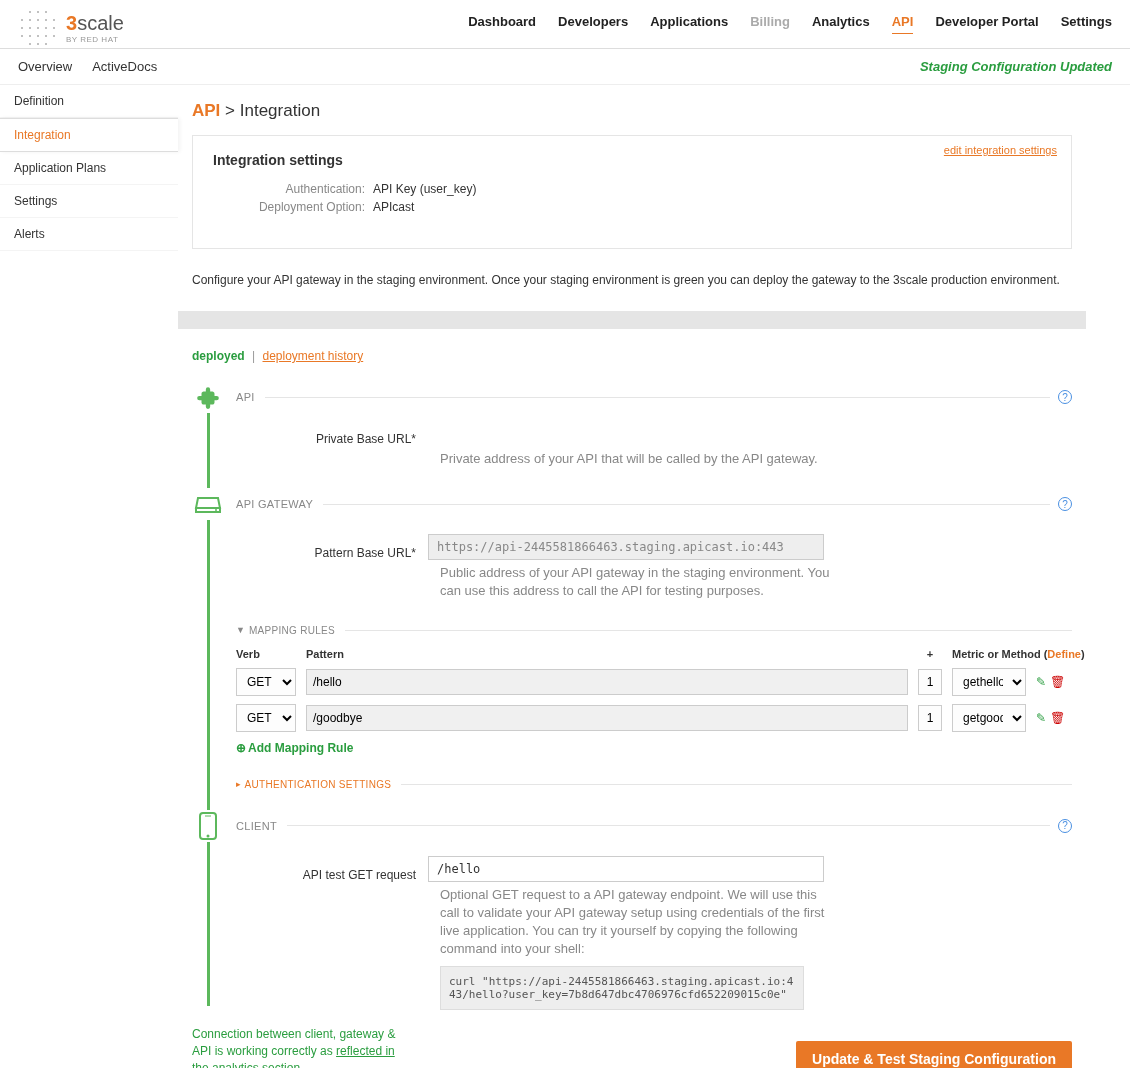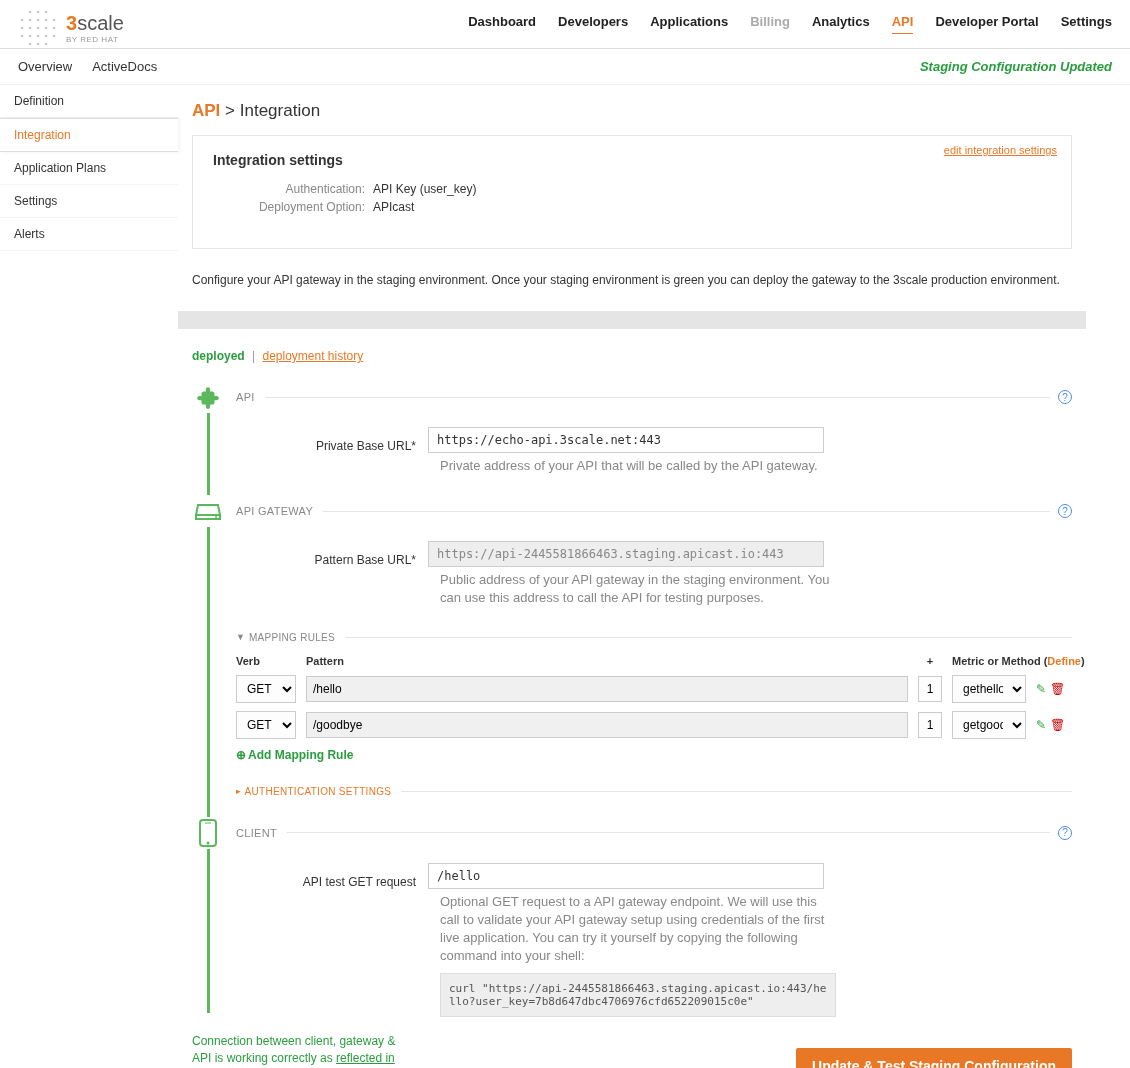--- a/index.html
+++ b/index.html
@@ -77,21 +77,21 @@
 .map-row .verb-sel { width: 60px; }
 .map-row .pattern-in { flex: 1; background: #f0f0f0; }
 .map-row .plus-in { width: 24px; text-align: center; }
 .map-row .metric-sel { width: 74px; }
 .map-row .actions { width: 36px; display: flex; gap: 4px; }
 .icon-pencil { color: #2a9d3f; cursor: pointer; font-size: 12px; }
 .icon-trash { color: #cc0000; cursor: pointer; font-size: 12px; }
 .add-rule { text-align: left; margin-left: 44px; margin-top: 4px; }
 .add-rule a { color: #2a9d3f; font-size: 12px; font-weight: 600; cursor: pointer; }
 .add-rule .plus { font-size: 12px; margin-right: 2px; }
-.curl-box { width: 396px; background: #eee; padding: 8px; font-family: monospace; font-size: 11px; color: #555; margin-top: 8px; word-break: break-all; border: 1px solid #ddd; }
+.curl-box { width: 364px; background: #eee; padding: 8px; font-family: monospace; font-size: 11px; color: #555; margin-top: 8px; word-break: break-all; border: 1px solid #ddd; }
 .footer-row { display: flex; justify-content: space-between; align-items: flex-end; margin-top: 16px; }
 .conn-status { font-size: 12px; color: #2a9d3f; max-width: 220px; line-height: 1.4; }
 .conn-status .u { text-decoration: underline; cursor: pointer; }
 .btn-orange { background: #e97826; color: #fff; border: none; padding: 10px 16px; font-size: 14px; font-weight: 600; cursor: pointer; border-radius: 2px; }
 svg { display: block; }
 </style>
 </head>
 <body>
 
 <div class="page">
@@ -174,23 +174,20 @@
                   <path fill="#5cb85c" d="M20 11h-2V9c0-1.1-.9-2-2-2h-2V5a2 2 0 10-4 0v2H8c-1.1 0-2 .9-2 2v2H4a2 2 0 100 4h2v2c0 1.1.9 2 2 2h2v2a2 2 0 104 0v-2h2c1.1 0 2-.9 2-2v-2h2a2 2 0 100-4z"></path>
                 </svg>
             </div>
             <span class="node-label">API</span>
             <div class="node-line"></div>
             <div class="help-icon">?</div>
           </div>
           <div class="node-body">
             <div class="field-row">
               <div class="field-label">Private Base URL*</div>
-              <div class="field-input">
-                <input type="text" value="https://echo-api.3scale.net:443" style="">
-              </div>
             </div>
             <div class="field-hint">Private address of your API that will be called by the API gateway.</div>
           </div>
         </div>
 
         <div class="flownode">
           <div class="node-head">
             <div class="node-icon">
               <svg width="28" height="20" viewBox="0 0 28 20">
                   <path fill="none" stroke="#5cb85c" stroke-width="2" d="M4 4 L24 4 L26 14 L2 14 Z"></path>

